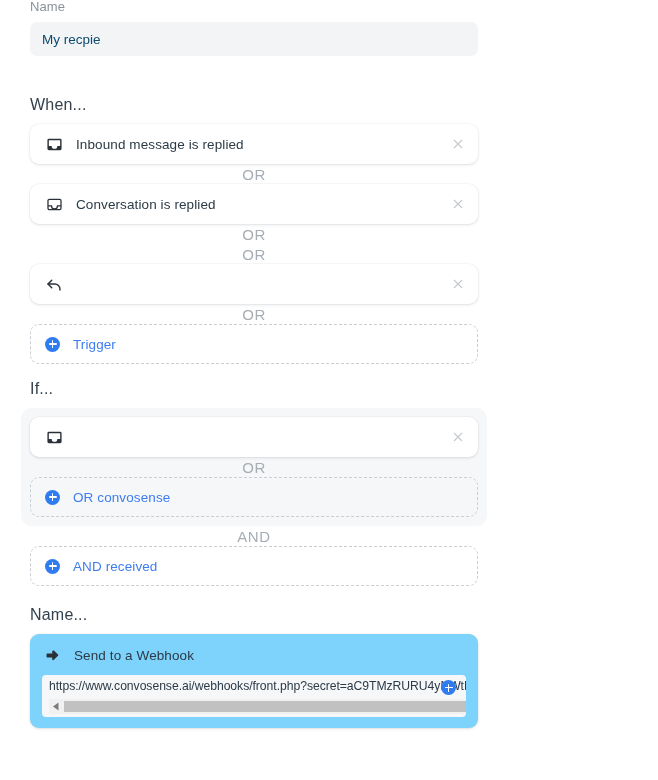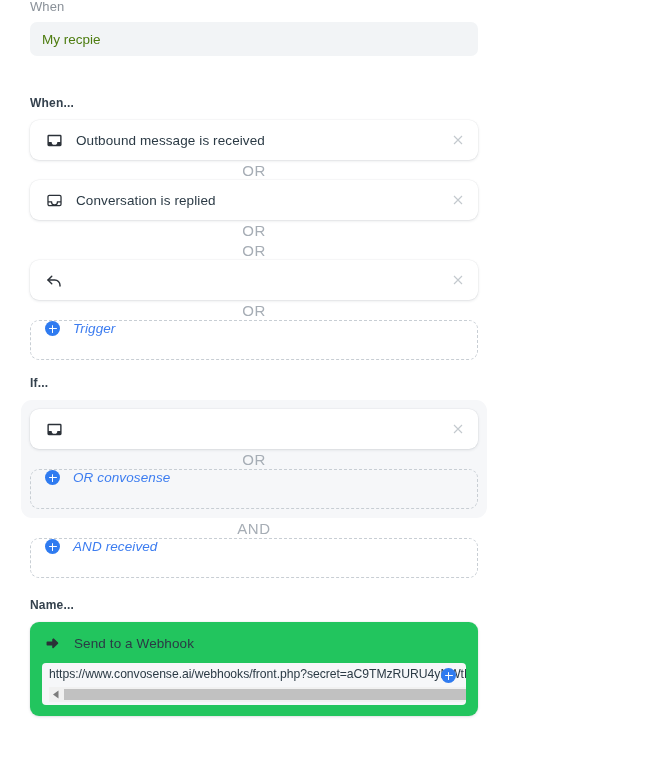--- a/index.html
+++ b/index.html
@@ -12,26 +12,26 @@
   .page { position: relative; width: 658px; height: 780px; padding: 0 30px; }
 
   .field-label {
     font-size: 13px; color: #8a9199; letter-spacing: .1px;
     padding-top: 0; line-height: 14px;
   }
   .name-input {
     margin-top: 8px; height: 34px; width: 448px;
     background: #f2f4f6; border: none; border-radius: 7px;
     font-family: "Liberation Sans", sans-serif;
-    font-size: 13.5px; color: #4d7c0f;
+    font-size: 13.5px; color: #0c4a6e;
     padding: 0 12px; outline: none; display: block;
   }
 
   .section-title {
-    font-size: 12px; color: #34414d; font-weight: 700;
+    font-size: 16px; color: #34414d; font-weight: 400;
     letter-spacing: .2px;
   }
   .sec-when  { margin-top: 40px; }
   .sec-if    { margin-top: 16px; }
   .sec-then  { margin-top: 20px; }
 
   .blocks { width: 448px; }
 
   .card {
     position: relative; width: 448px; min-height: 40px;
@@ -51,42 +51,42 @@
   }
 
   .sep {
     height: 20px; display: flex; align-items: center; justify-content: center;
     font-size: 15px; color: #a6adb5; letter-spacing: .6px;
   }
 
   .add-card {
     width: 448px; height: 40px; border-radius: 9px;
     border: 1px dashed #c8ced4; background: transparent;
-    display: flex; align-items: flex-start; padding: 0 14px; cursor: pointer; font-style: italic;
+    display: flex; align-items: center; padding: 0 14px; cursor: pointer;
   }
   .plus-circle {
     width: 15px; height: 15px; flex: 0 0 15px; border-radius: 50%;
     background: #2f7bf0; position: relative;
   }
   .plus-circle:before, .plus-circle:after {
     content: ""; position: absolute; background: #fff; border-radius: 1px;
   }
   .plus-circle:before { left: 3.5px; top: 6.8px; width: 8px; height: 1.6px; }
   .plus-circle:after  { top: 3.5px; left: 6.8px; height: 8px; width: 1.6px; }
   .add-card .label {
     margin-left: 13px; font-size: 13.5px; color: #3d7df0; letter-spacing: .1px;
   }
 
   .group {
     width: 466px; margin-left: -9px; padding: 9px;
     background: #f6f7f9; border-radius: 11px;
   }
 
   .webhook-card {
-    width: 448px; background: #22c55e; border-radius: 9px;
+    width: 448px; background: #7dd3fc; border-radius: 9px;
     box-shadow: 0 1px 3px rgba(30,45,65,.13), 0 0 0 .5px rgba(30,45,65,.05);
     padding: 10px 12px 11px 12px; position: relative; text-align: right;
   }
   .webhook-head { display: flex; align-items: center; height: 22px; }
   .webhook-head .icon { width: 20px; flex: 0 0 20px; display:flex;
         align-items:center; justify-content:center; color:#2b3138; }
   .webhook-head .label {
     margin-left: 12px; font-size: 13.5px; color: #2b3a45; letter-spacing: .1px;
   }
   .webhook-head .close-x { right: 10px; }
@@ -124,34 +124,34 @@
     content: ""; position: absolute; background: #fff; border-radius: 1px;
   }
   .url-plus:before { left: 3.5px; top: 6.8px; width: 8px; height: 1.6px; }
   .url-plus:after  { top: 3.5px; left: 6.8px; height: 8px; width: 1.6px; }
 </style>
 </head>
 <body>
 
 <div class="page">
 
-  <div class="field-label">When</div>
+  <div class="field-label">Name</div>
   <input class="name-input" type="text" value="My recpie" style="">
 
   <div class="section-title sec-when">When...</div>
 
   <div class="blocks" style="margin-top:10px">
 
     <div class="card">
       <span class="icon">
         <svg width="17" height="17" viewBox="0 0 24 24" fill="currentColor">
             <path d="M20 4H4a2 2 0 0 0-2 2v12a2 2 0 0 0 2 2h16a2 2 0 0 0 2-2V6a2 2 0 0 0-2-2zm0 10h-4a4 4 0 0 1-8 0H4V6h16v8z"></path>
           </svg>
       </span>
-      <span class="label">Outbound message is received</span>
+      <span class="label">Inbound message is replied</span>
       <span class="close-x">
         <svg width="16" height="16" viewBox="0 0 24 24" fill="none" stroke="currentColor" stroke-width="1.7">
             <path d="M6 6l12 12M18 6L6 18"></path>
           </svg>
       </span>
     </div>
 
     <div class="sep">OR</div>
 
     <div class="card">

